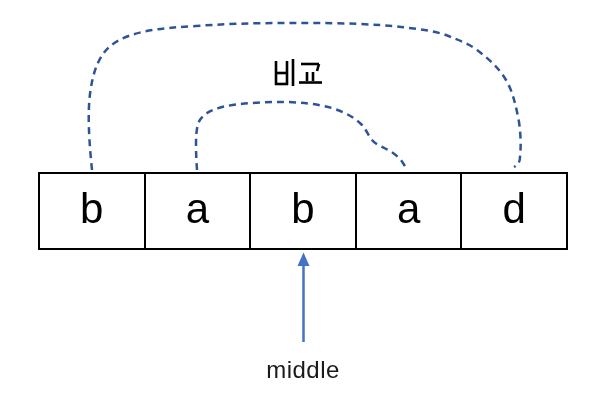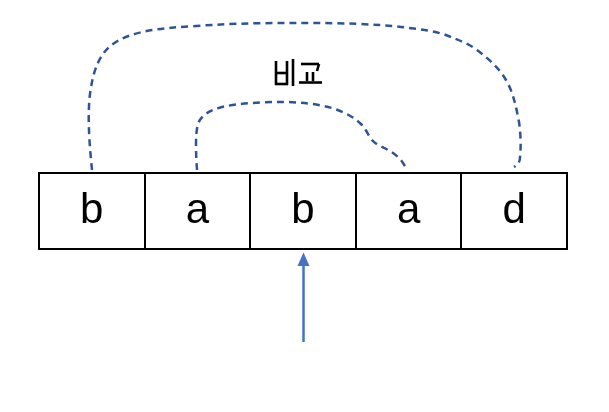--- a/index.html
+++ b/index.html
@@ -114,14 +114,15 @@
       <span class="cell-letter">b</span>
     </div>
     <div class="array-cell">
       <span class="cell-letter">a</span>
     </div>
     <div class="array-cell">
       <span class="cell-letter">d</span>
     </div>
   </div>
 
+  <div class="middle-label">middle</div>
 
 </div>
 
 </body></html>

